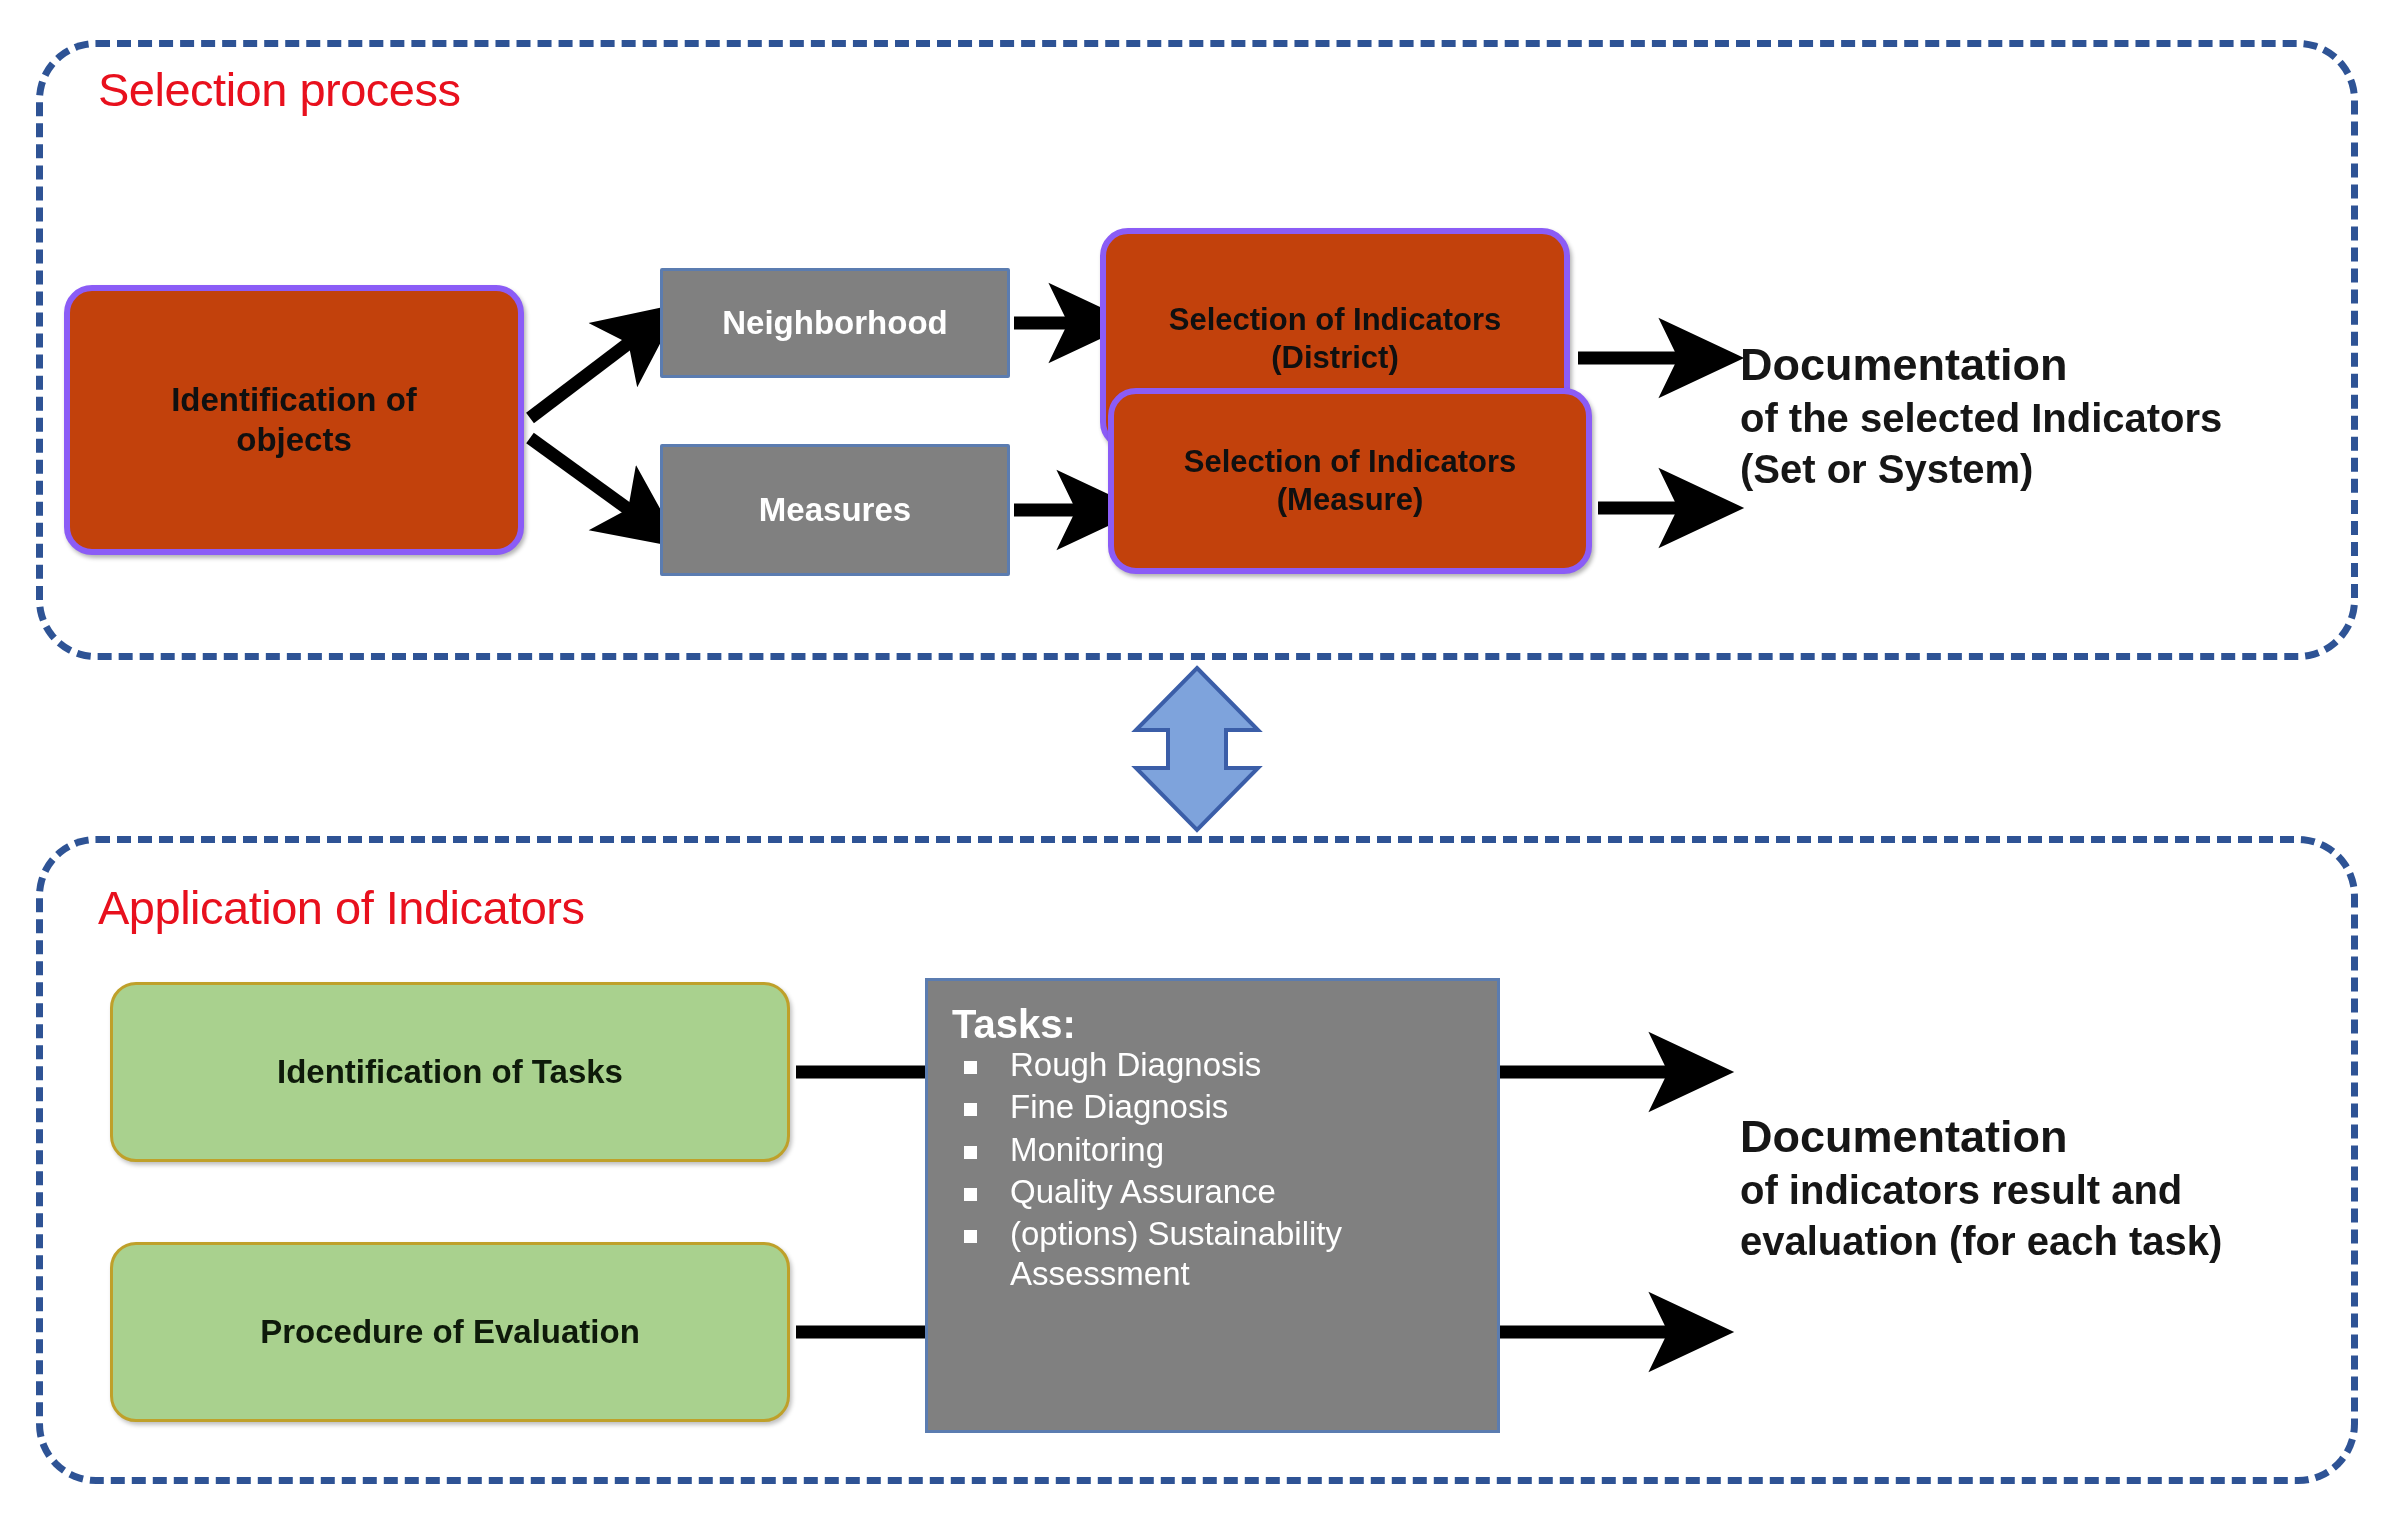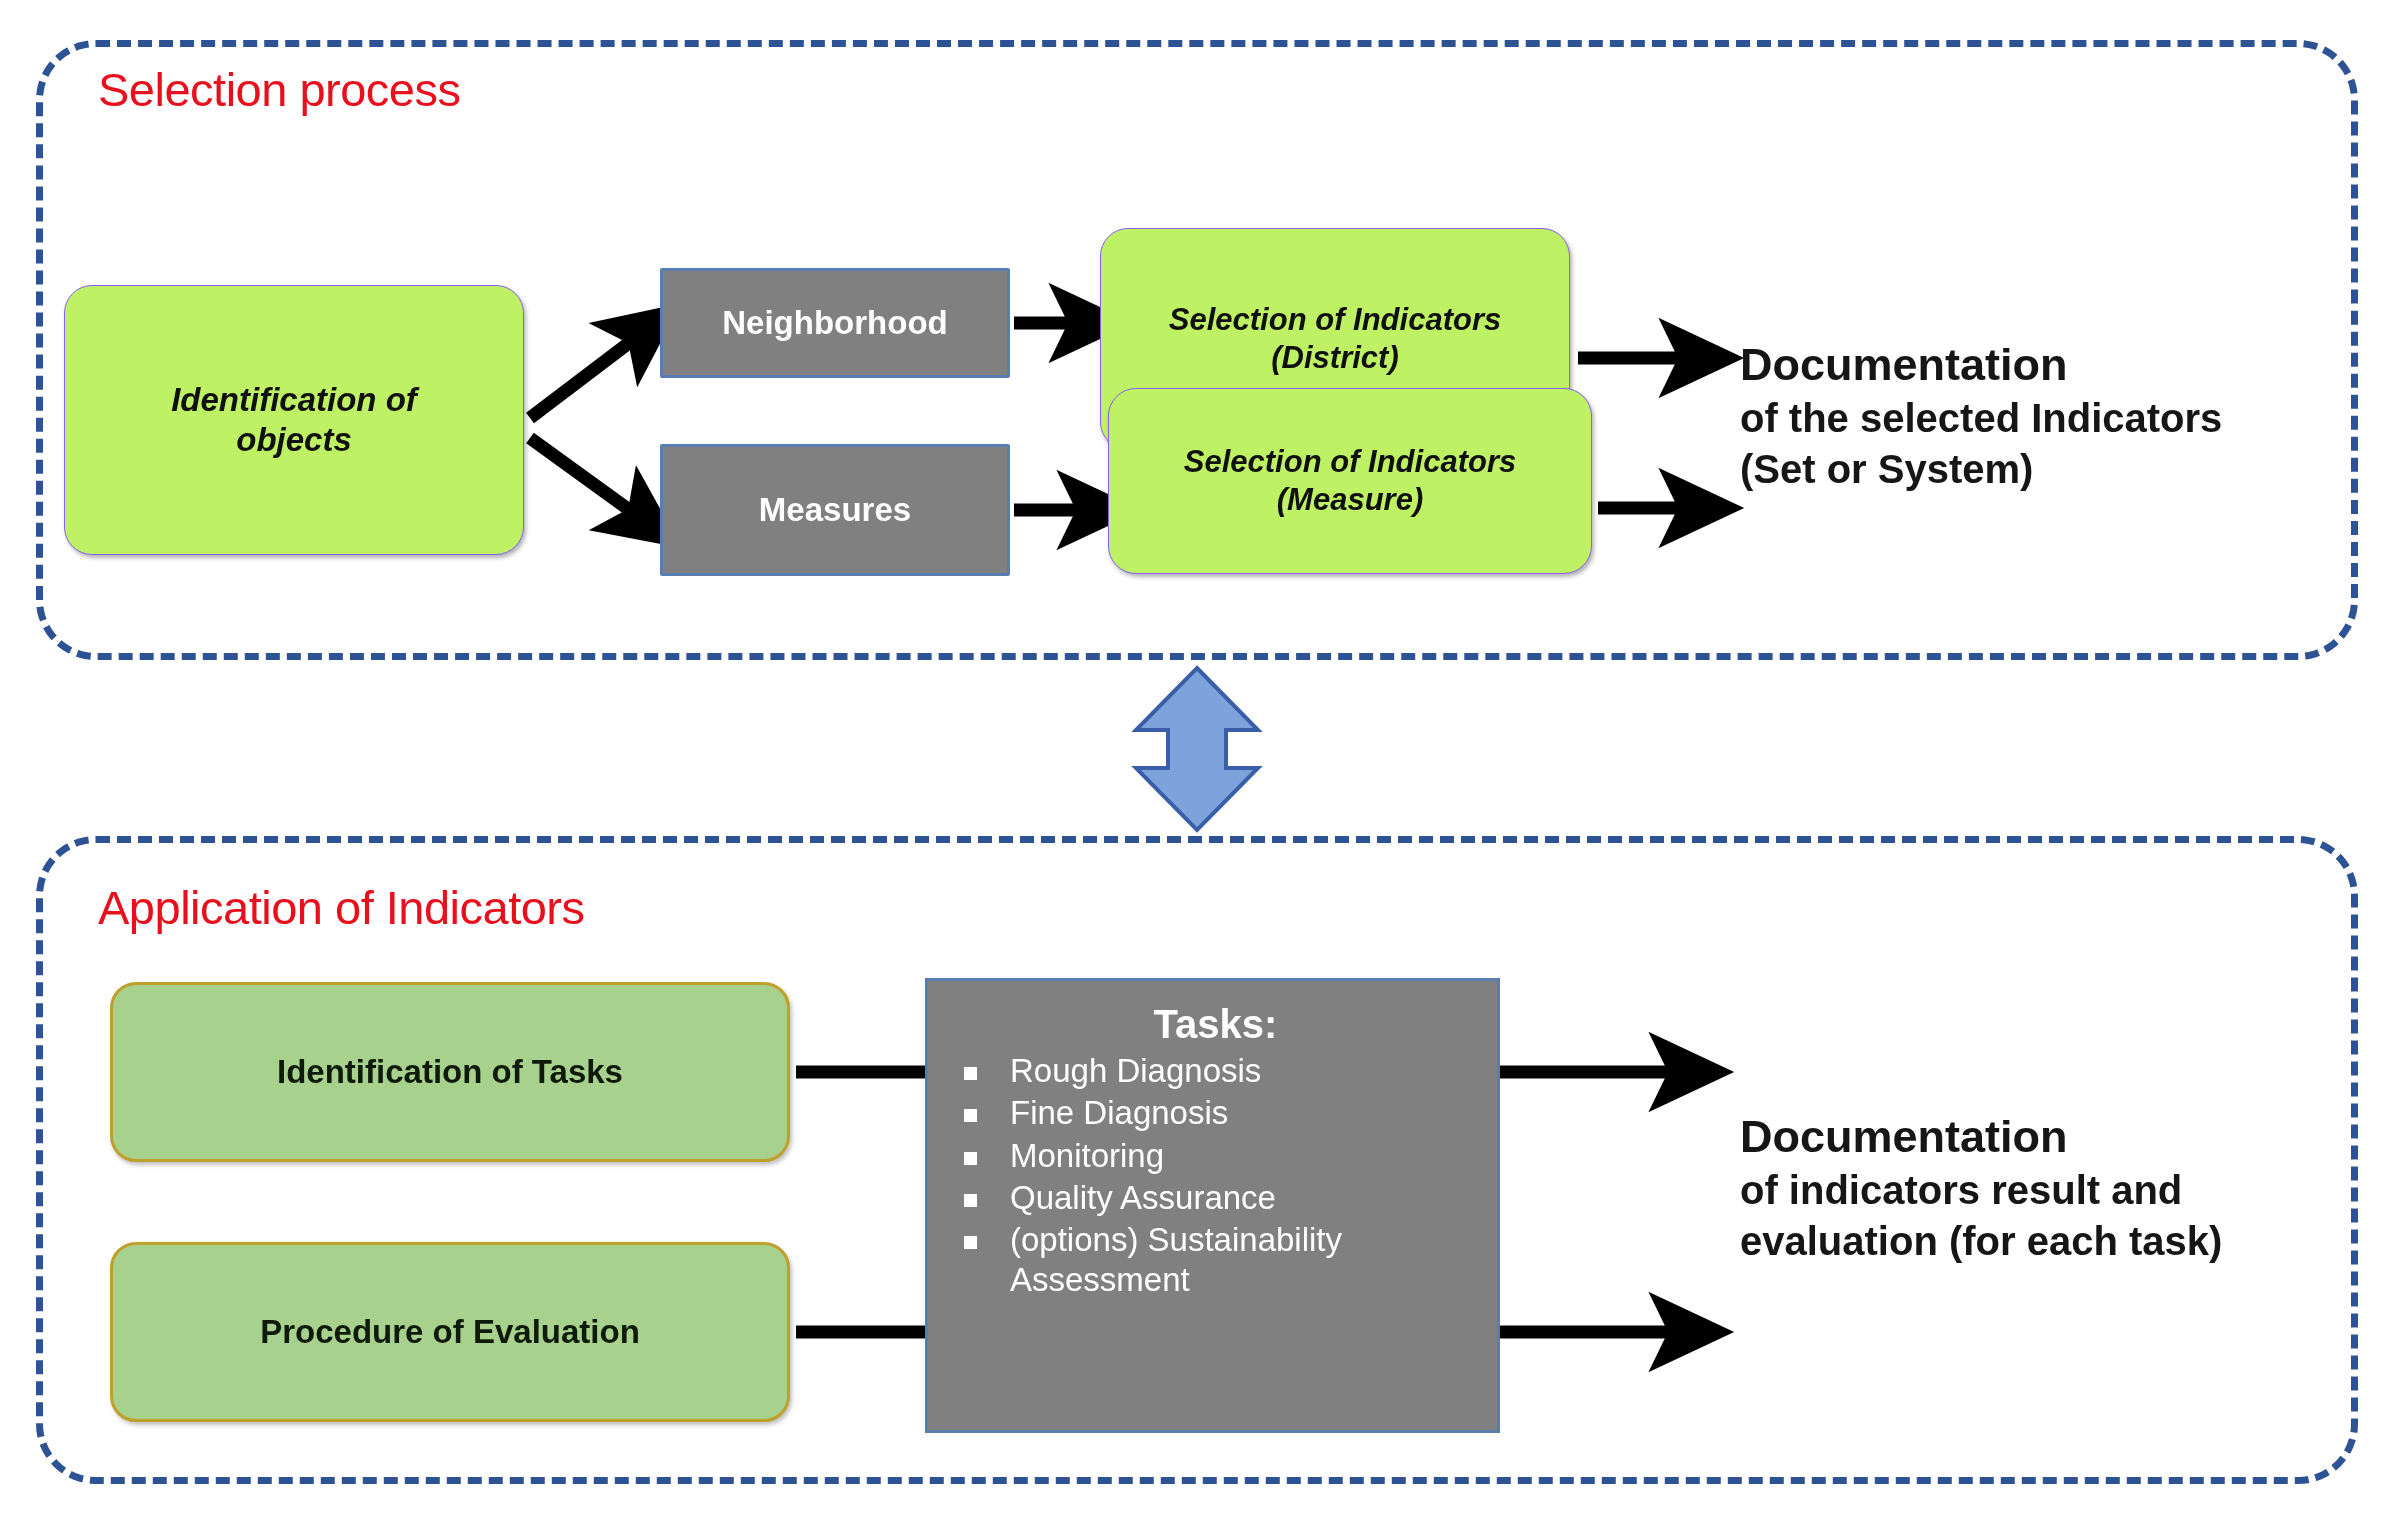--- a/index.html
+++ b/index.html
@@ -47,27 +47,26 @@
     position: absolute;
     box-sizing: border-box;
     display: flex;
     align-items: center;
     justify-content: center;
     text-align: center;
     line-height: 1.22;
   }
 
   .node-orange {
-    background: #bef264;
-    border: 1px solid #8b5cf6;
+    background: #c2410c;
+    border: 6px solid #8b5cf6;
     border-radius: 28px;
     color: #101010;
     font-weight: bold;
     box-shadow: 2px 3px 4px rgba(0,0,0,0.30);
-    font-style: italic;
   }
 
   .node-gray {
     background: #808080;
     border: 3px solid #5B7CB0;
     color: #ffffff;
     font-weight: bold;
     border-radius: 2px;
   }
 
@@ -120,22 +119,20 @@
     background: #808080;
     border: 3px solid #5B7CB0;
     box-sizing: border-box;
     color: #ffffff;
     padding: 22px 18px 0 24px;
   }
   #panel-tasks .tasks-title {
     font-size: 40px;
     font-weight: bold;
     line-height: 1.05;
-    margin-bottom: 6px;
-    text-align: center;
   }
   #panel-tasks ul {
     list-style: none;
     margin: 0;
     padding: 0;
   }
   #panel-tasks li {
     position: relative;
     font-size: 33px;
     line-height: 1.22;

